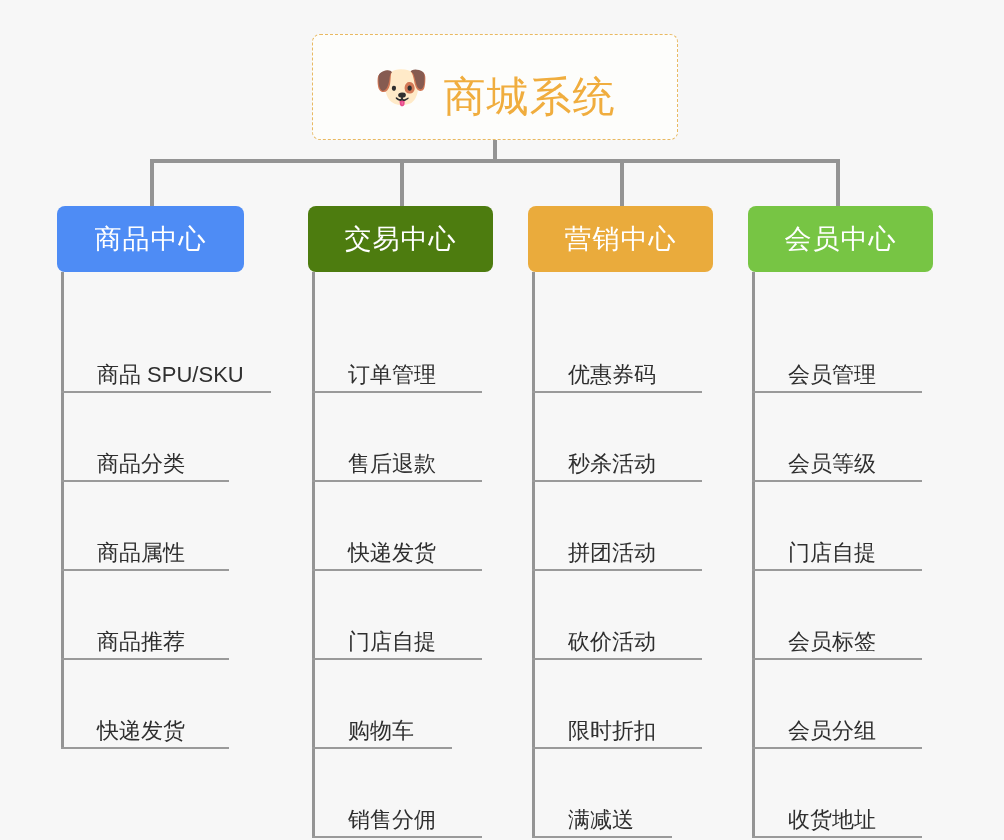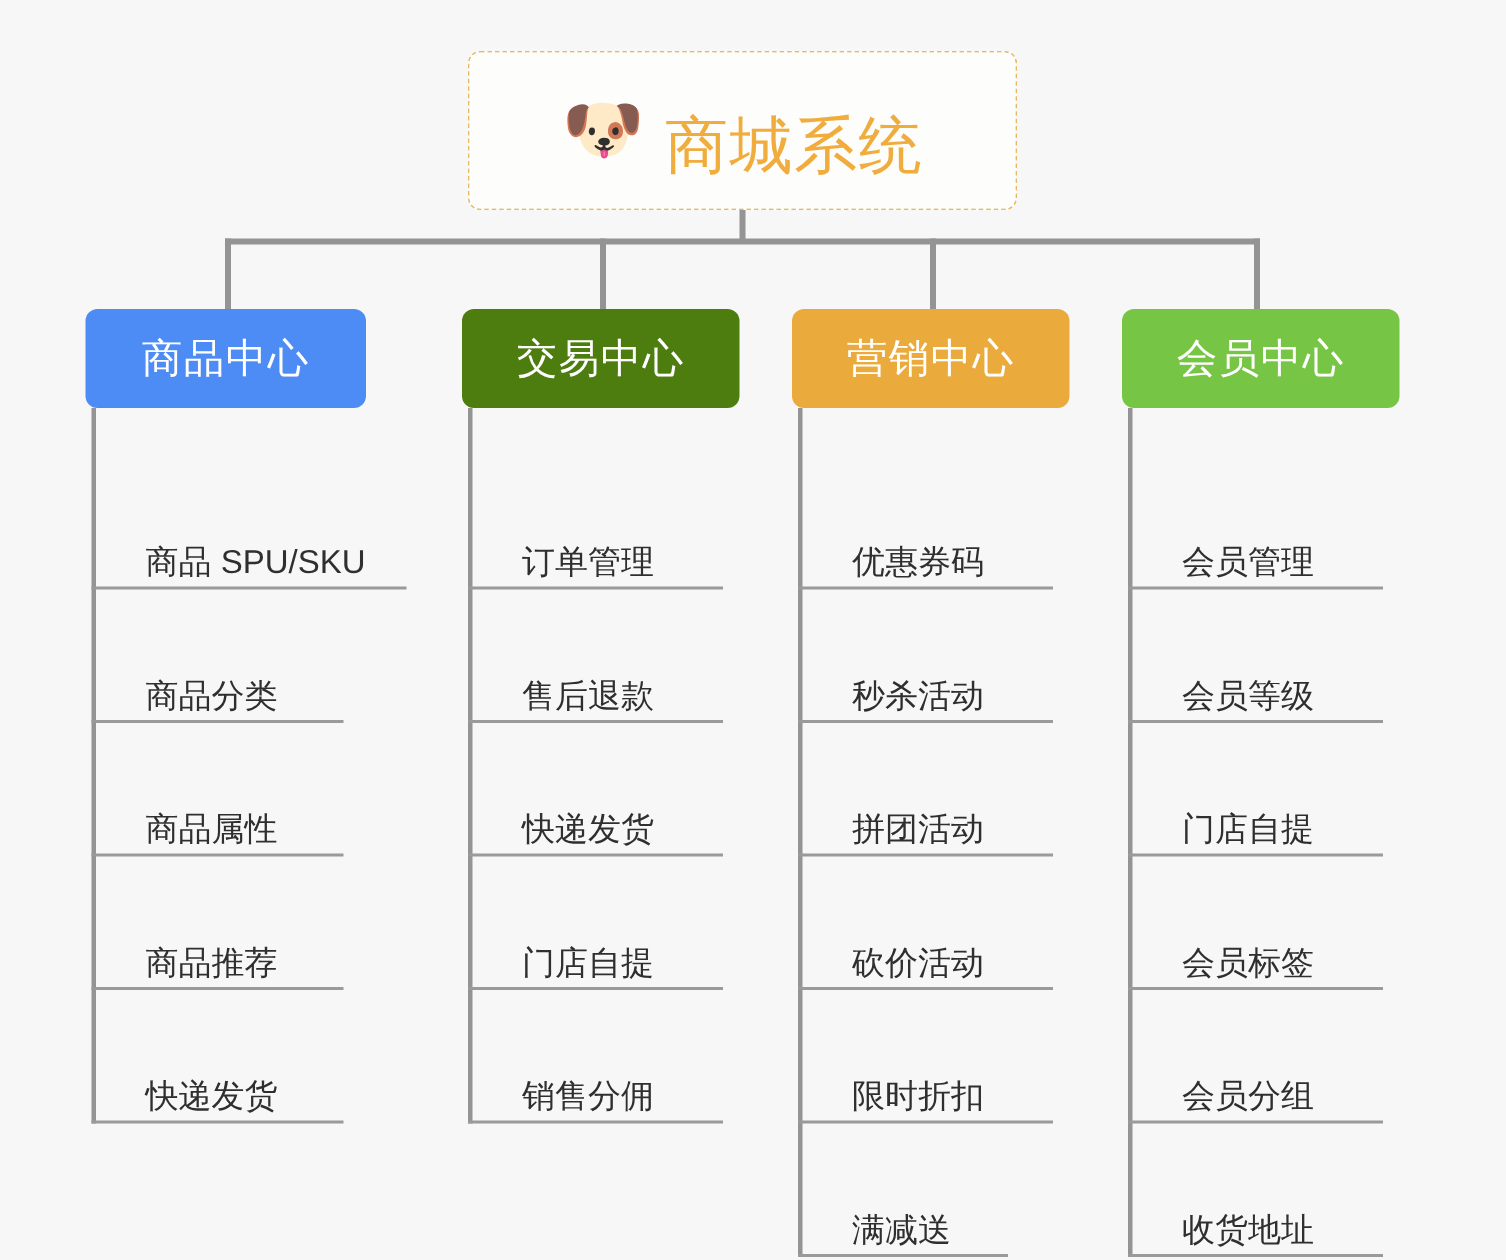--- a/index.html
+++ b/index.html
@@ -156,20 +156,23 @@
         </div>
       <div class="leaf-item">
           <span class="leaf-label">售后退款</span>
         </div>
       <div class="leaf-item">
           <span class="leaf-label">快递发货</span>
         </div>
       <div class="leaf-item">
           <span class="leaf-label">门店自提</span>
         </div>
+      <div class="leaf-item short">
+          <span class="leaf-label">购物车</span>
+        </div>
       <div class="leaf-item">
           <span class="leaf-label">销售分佣</span>
         </div>
     </div>
   </div>
 
   <div class="column col-2" style="left:528px;width:200px">
     <div class="cat-box" style="width: 185px; background: rgb(234, 171, 60);">
       <span class="cat-label">营销中心</span>
     </div>

